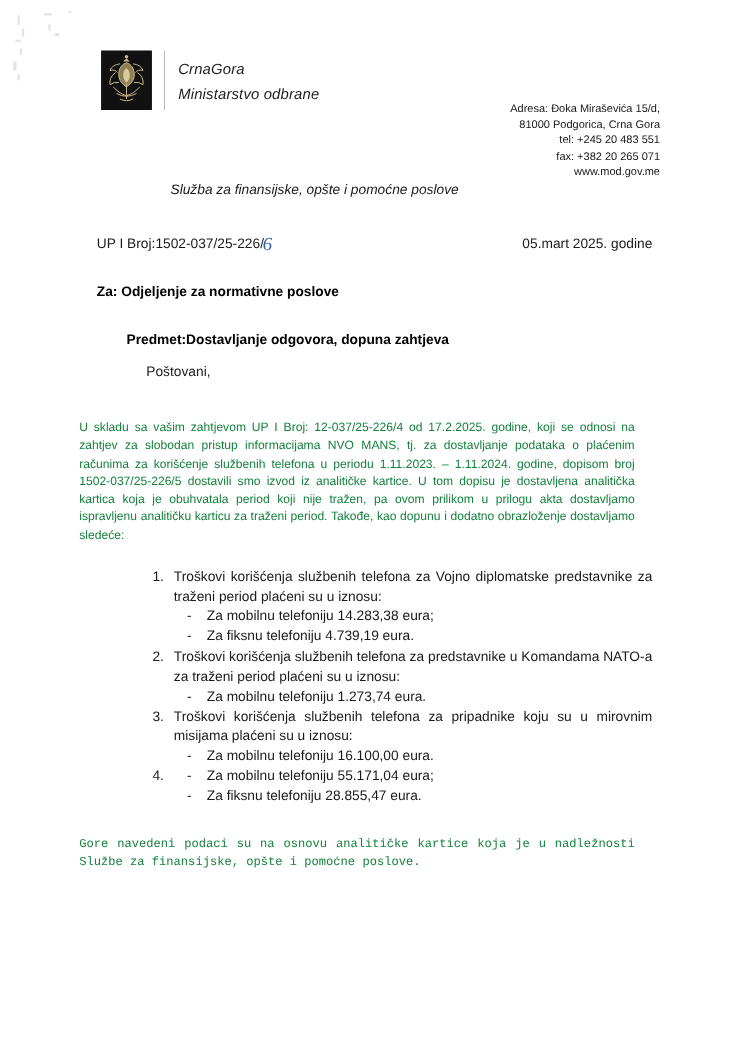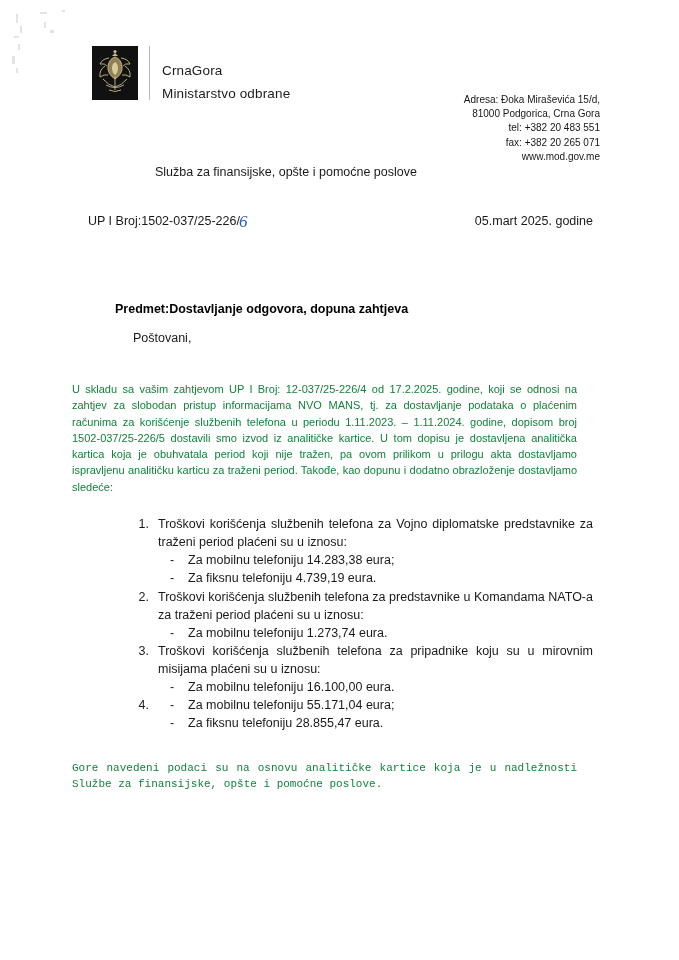--- a/index.html
+++ b/index.html
@@ -36,21 +36,22 @@
     background: #d9d9d9;
     opacity: .75;
   }
 
   
   .letterhead {
     position: absolute;
     left: 92px;
     top: 46px;
     display: flex;
-    align-items: flex-end;
+    align-items: center;
+    font-style: italic;
   }
   .emblem {
     width: 46px;
     height: 54px;
     background: #111111;
     position: relative;
     flex: none;
   }
   .emblem svg { display: block; }
   .emblem-divider {
@@ -85,20 +86,21 @@
     color: #161616;
   }
 
   
   .service-title {
     position: absolute;
     left: 155px;
     top: 165px;
     font-size: 12.5px;
     color: #1a1a1a;
+    font-style: italic;
   }
 
   
   .ref-row {
     position: absolute;
     left: 88px;
     right: 86px;
     top: 210px;
     display: flex;
     justify-content: space-between;
@@ -233,34 +235,35 @@
     <div class="emblem-divider"></div>
     <div class="org-lines">
       <div class="org-line">CrnaGora</div>
       <div class="org-line">Ministarstvo odbrane</div>
     </div>
   </div>
 
   <div class="address">
     <div>Adresa: Đoka Miraševića 15/d,</div>
     <div>81000 Podgorica, Crna Gora</div>
-    <div>tel: +382 20 483 551</div>
+    <div>tel: +245 20 483 551</div>
     <div>fax: +382 20 265 071</div>
     <div>www.mod.gov.me</div>
   </div>
 
   <div class="service-title">Služba za finansijske, opšte i pomoćne poslove</div>
 
   <div class="ref-row">
     <div class="ref-no">
       <span>UP I Broj:1502-037/25-226/</span><span class="hand-mark">6</span>
     </div>
     <div>05.mart 2025. godine</div>
   </div>
 
+  <div class="heading-bold h-za">Za: Odjeljenje za normativne poslove</div>
   <div class="heading-bold h-predmet">Predmet:Dostavljanje odgovora, dopuna zahtjeva</div>
 
   <div class="salutation">Poštovani,</div>
 
   <div class="body-block intro">
     <p>U skladu sa vašim zahtjevom UP I Broj: 12-037/25-226/4 od 17.2.2025. godine, koji se odnosi na zahtjev za slobodan pristup informacijama NVO MANS, tj. za dostavljanje podataka o plaćenim računima za korišćenje službenih telefona u periodu 1.11.2023. – 1.11.2024. godine, dopisom broj 1502-037/25-226/5 dostavili smo izvod iz analitičke kartice. U tom dopisu je dostavljena analitička kartica koja je obuhvatala period koji nije tražen, pa ovom prilikom u prilogu akta dostavljamo ispravljenu analitičku karticu za traženi period. Takođe, kao dopunu i dodatno obrazloženje dostavljamo sledeće:</p>
   </div>
 
   <div class="num-list" id="num-list">
       <div class="num-item">

